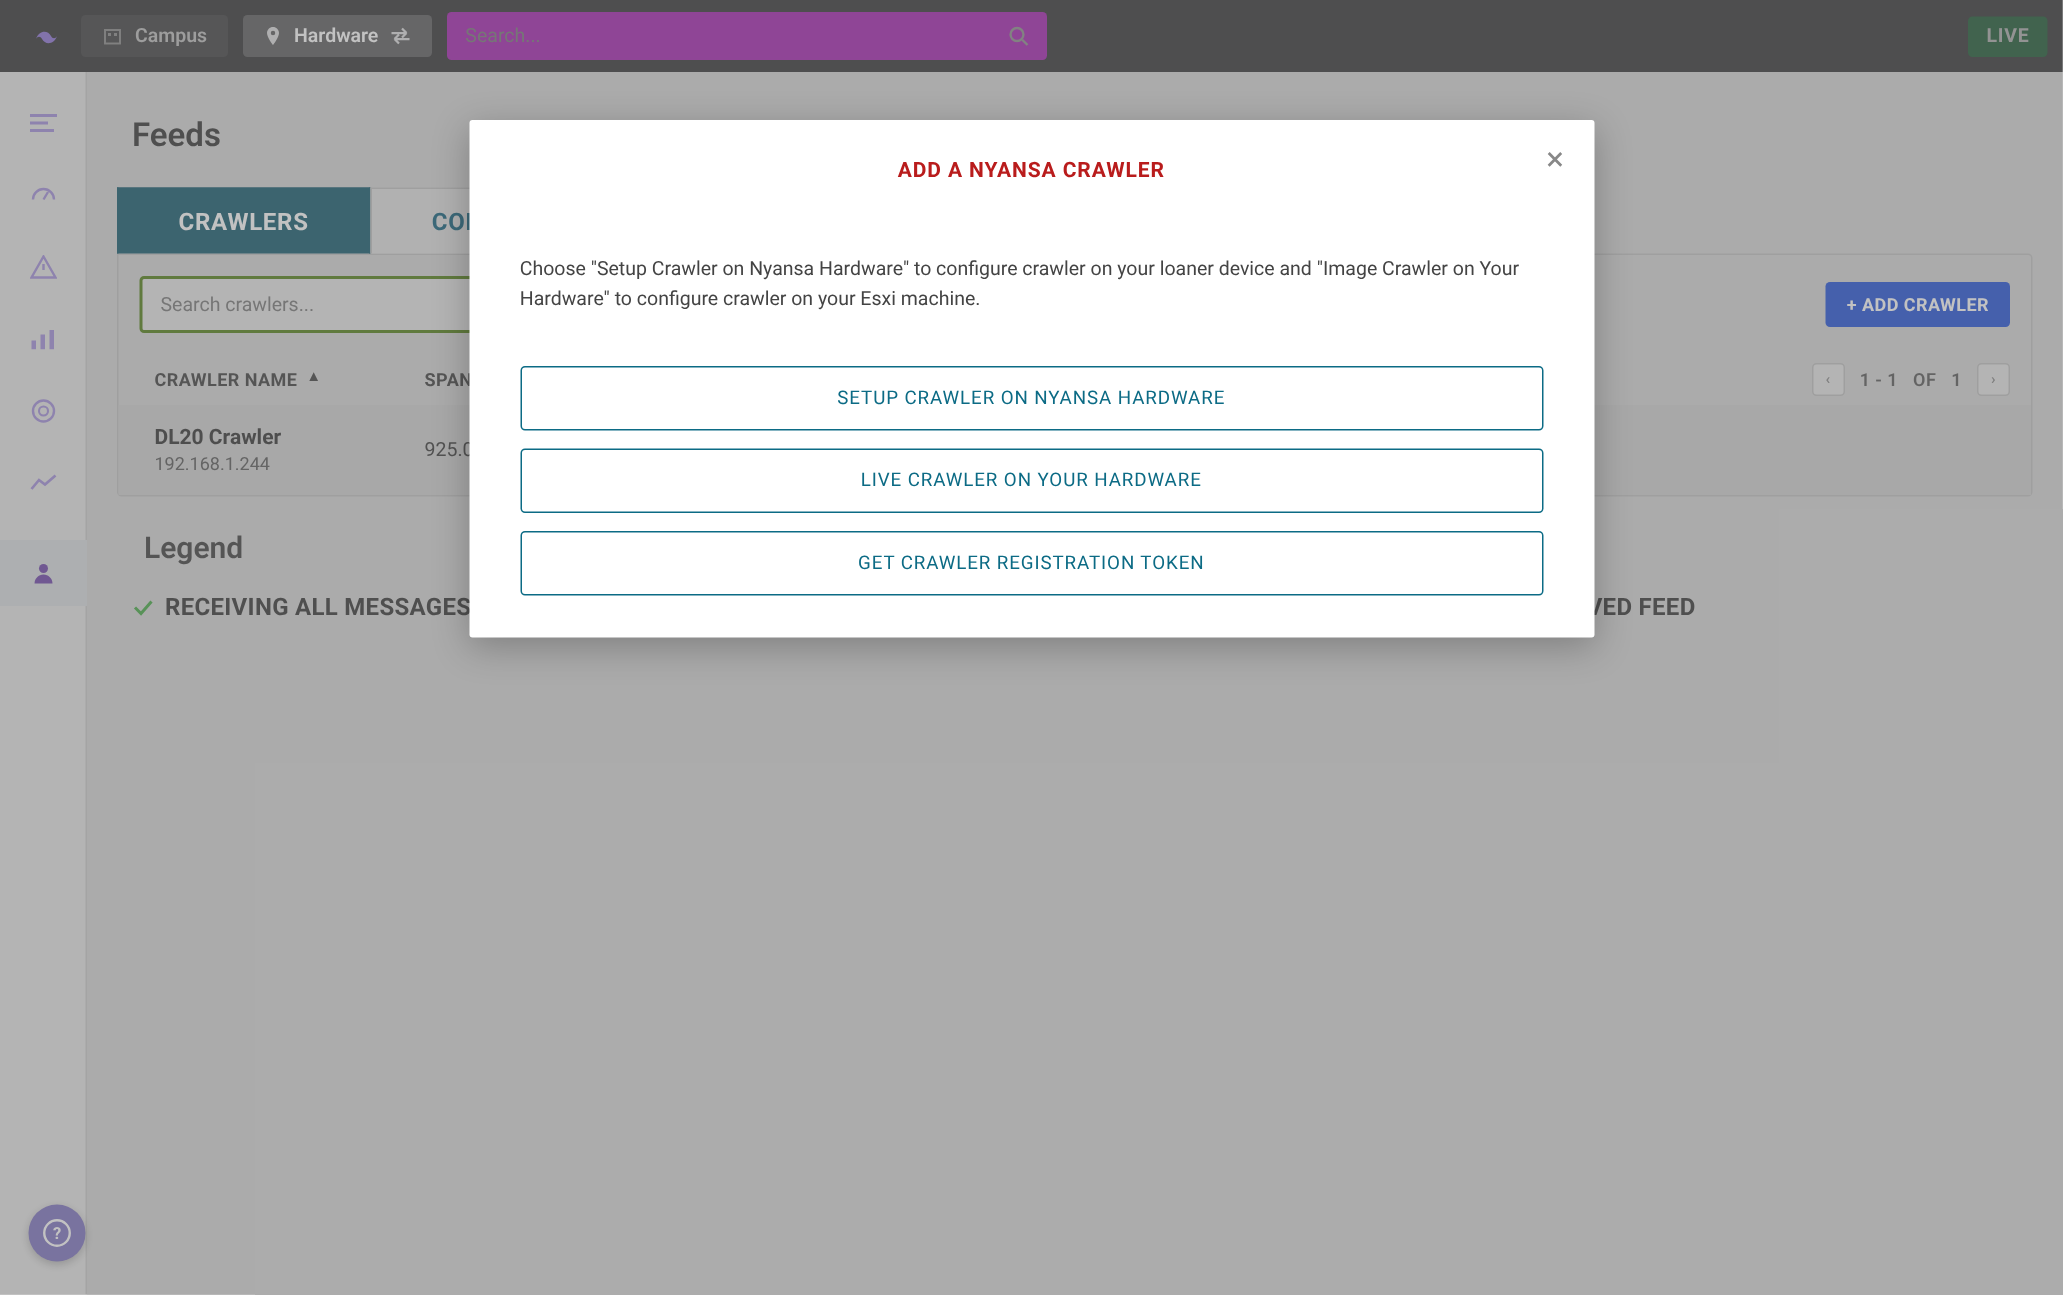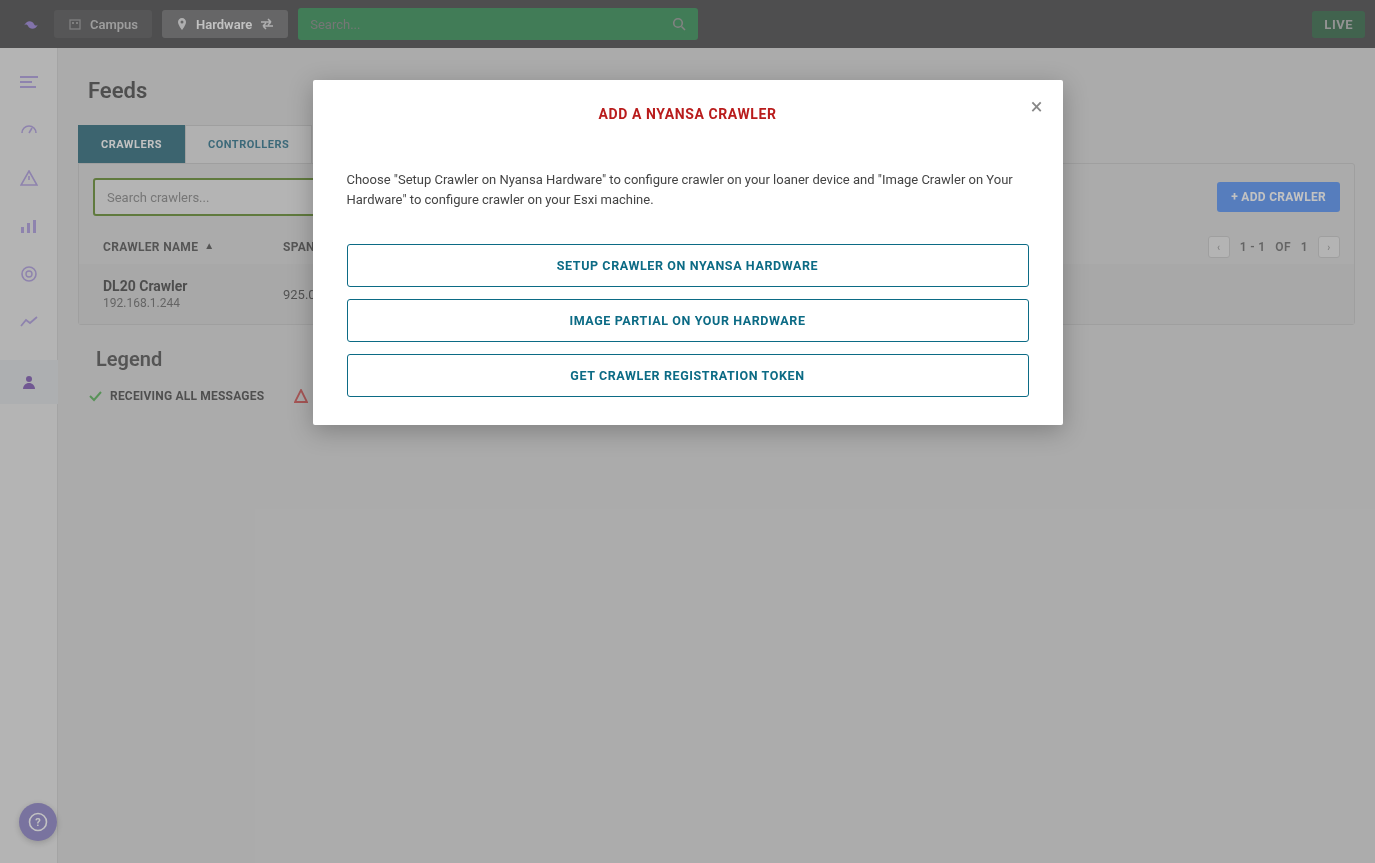--- a/index.html
+++ b/index.html
@@ -13,21 +13,21 @@
   }
   .logo { width:28px; height:28px; display:flex; align-items:center; justify-content:center; margin-left:6px;}
   .pill {
     height:28px; display:flex; align-items:center; gap:8px;
     background:#3b3b3d; border-radius:3px; padding:0 14px;
     color:#bcbcbc; font-size:13px; font-weight:600;
   }
   .pill.active { background:#58585a; color:#fff; }
   .pill .ico { font-size:13px; opacity:.8; }
   .searchbox {
-    height:32px; width:400px; background:#15803d; border-radius:3px;
+    height:32px; width:400px; background:#a21caf; border-radius:3px;
     display:flex; align-items:center; padding:0 12px; position:relative;
   }
   .searchbox input {
     background:transparent; border:none; outline:none; color:#ccc;
     font-size:13px; width:100%;
   }
   .searchbox .mag { color:#888; position:absolute; right:12px; }
   .live-badge {
     margin-left:auto; background:#14532d; color:#aaa; font-size:13px;
     font-weight:700; letter-spacing:.5px; padding:6px 12px; border-radius:3px;
@@ -48,75 +48,75 @@
   }
 
   
   .main {
     position:absolute; top:48px; left:58px; right:0; bottom:0;
     padding:30px 20px;
   }
   .page-title { font-size:22px; font-weight:600; color:#2f2f2f; margin-bottom:22px; margin-left:10px;}
   .tabs { display:flex; }
   .tab {
-    padding:12px 22px; font-size:11px; font-weight:700; letter-spacing:.5px;
+    padding:12px 40px; font-size:16px; font-weight:700; letter-spacing:.5px;
     color:#0c5e7a; border:1px solid #bfbfbf; border-bottom:none; background:#e0e0e0;
     cursor:pointer;
   }
   .tab.active { background:#0c5468; color:#fff; border-color:#0c5468; }
   .panel {
     border:1px solid #bfbfbf; background:#d6d6d6; border-radius:0 3px 3px 3px;
   }
   .toolbar { display:flex; align-items:center; padding:14px; gap:12px; }
   .search-crawlers {
     width:250px; height:38px; border:2px solid #4d7c0f; background:#e6e6e6;
     border-radius:3px; padding:0 12px; font-size:13px; color:#666; outline:none;
   }
   .add-btn {
-    margin-left:auto; background:#3b82f6; color:#fff; font-size:12px;
+    margin-left:auto; background:#1d4ed8; color:#fff; font-size:12px;
     font-weight:700; letter-spacing:.3px; padding:8px 14px; border-radius:3px;
     border:none; cursor:pointer;
   }
   .table-header { display:flex; align-items:center; padding:6px 14px 6px 24px; font-size:12px; font-weight:700; color:#3a3a3a; letter-spacing:.3px;}
   .col-name { width:180px; display:flex; align-items:flex-start; gap:6px;}
   .col-span { width:150px; }
   .sort-caret { font-size:10px; }
   .pager { margin-left:auto; display:flex; align-items:center; gap:10px; font-size:12px; color:#555; font-weight:600;}
   .pager-btn { width:22px; height:22px; border:1px solid #bfbfbf; background:#e6e6e6; border-radius:3px; display:flex; align-items:center; justify-content:center; font-size:10px; color:#888; cursor:pointer;}
   .row {
     display:flex; align-items:center; padding:14px 14px 14px 24px;
     background:#cfcfcf;
   }
   .row .name { font-weight:700; color:#2d2d2d; font-size:14px;}
   .row .ip { font-size:12px; color:#555; margin-top:2px;}
   .row .col-name-wrap { width:180px; }
   .row .col-span-val { font-size:13px; color:#333; }
 
   .legend-title { font-size:20px; font-weight:600; color:#3a3a3a; margin:22px 0 18px 18px; }
   .legend-row { display:flex; gap:30px; margin-left:10px;}
-  .legend-item { display:flex; align-items:center; gap:8px; font-size:12px; font-weight:700; color:#2f2f2f; letter-spacing:.2px;}
+  .legend-item { display:flex; align-items:center; gap:8px; font-size:16px; font-weight:700; color:#2f2f2f; letter-spacing:.2px;}
   .li-ic { width:14px; height:14px; }
 
   
   .overlay {
     position:absolute; inset:0; background:rgba(120,120,120,.45);
     display:flex; align-items:flex-start; justify-content:center;
     padding-top:80px;
   }
   .modal {
     width:750px; background:#fff; border-radius:2px; box-shadow:0 6px 24px rgba(0,0,0,.25);
     position:relative; padding:26px 34px 28px 34px;
   }
   .modal-close { position:absolute; top:16px; right:20px; font-size:22px; color:#888; cursor:pointer; line-height:1; background:none; border:none; }
   .modal-title { text-align:center; font-size:14px; font-weight:700; letter-spacing:.6px; color:#b91c1c; margin-bottom:48px;}
   .modal-desc { font-size:13px; color:#444; line-height:1.55; margin-bottom:34px; }
   .modal-btn {
     display:block; width:100%; padding:13px; text-align:center;
     border:1px solid #0c6b85; color:#0c6b85; background:#fff;
-    font-size:12.5px; font-weight:700; letter-spacing:.6px;
+    font-size:12.5px; font-weight:400; letter-spacing:.6px;
     border-radius:3px; margin-bottom:12px; cursor:pointer;
   }
   .modal-btn:last-child{ margin-bottom:0; }
 
   svg { display:block; }
 </style>
 </head>
 <body>
 
 <div class="topbar">
@@ -294,16 +294,16 @@
 </div>
 
 <div class="overlay">
   <div class="modal">
     <button class="modal-close">
       <span>×</span>
     </button>
     <div class="modal-title">ADD A NYANSA CRAWLER</div>
     <div class="modal-desc">Choose "Setup Crawler on Nyansa Hardware" to configure crawler on your loaner device and "Image Crawler on Your Hardware" to configure crawler on your Esxi machine.</div>
     <button class="modal-btn">SETUP CRAWLER ON NYANSA HARDWARE</button>
-    <button class="modal-btn">IMAGE PARTIAL ON YOUR HARDWARE</button>
+    <button class="modal-btn">LIVE CRAWLER ON YOUR HARDWARE</button>
     <button class="modal-btn">GET CRAWLER REGISTRATION TOKEN</button>
   </div>
 </div>
 
 </body></html>

